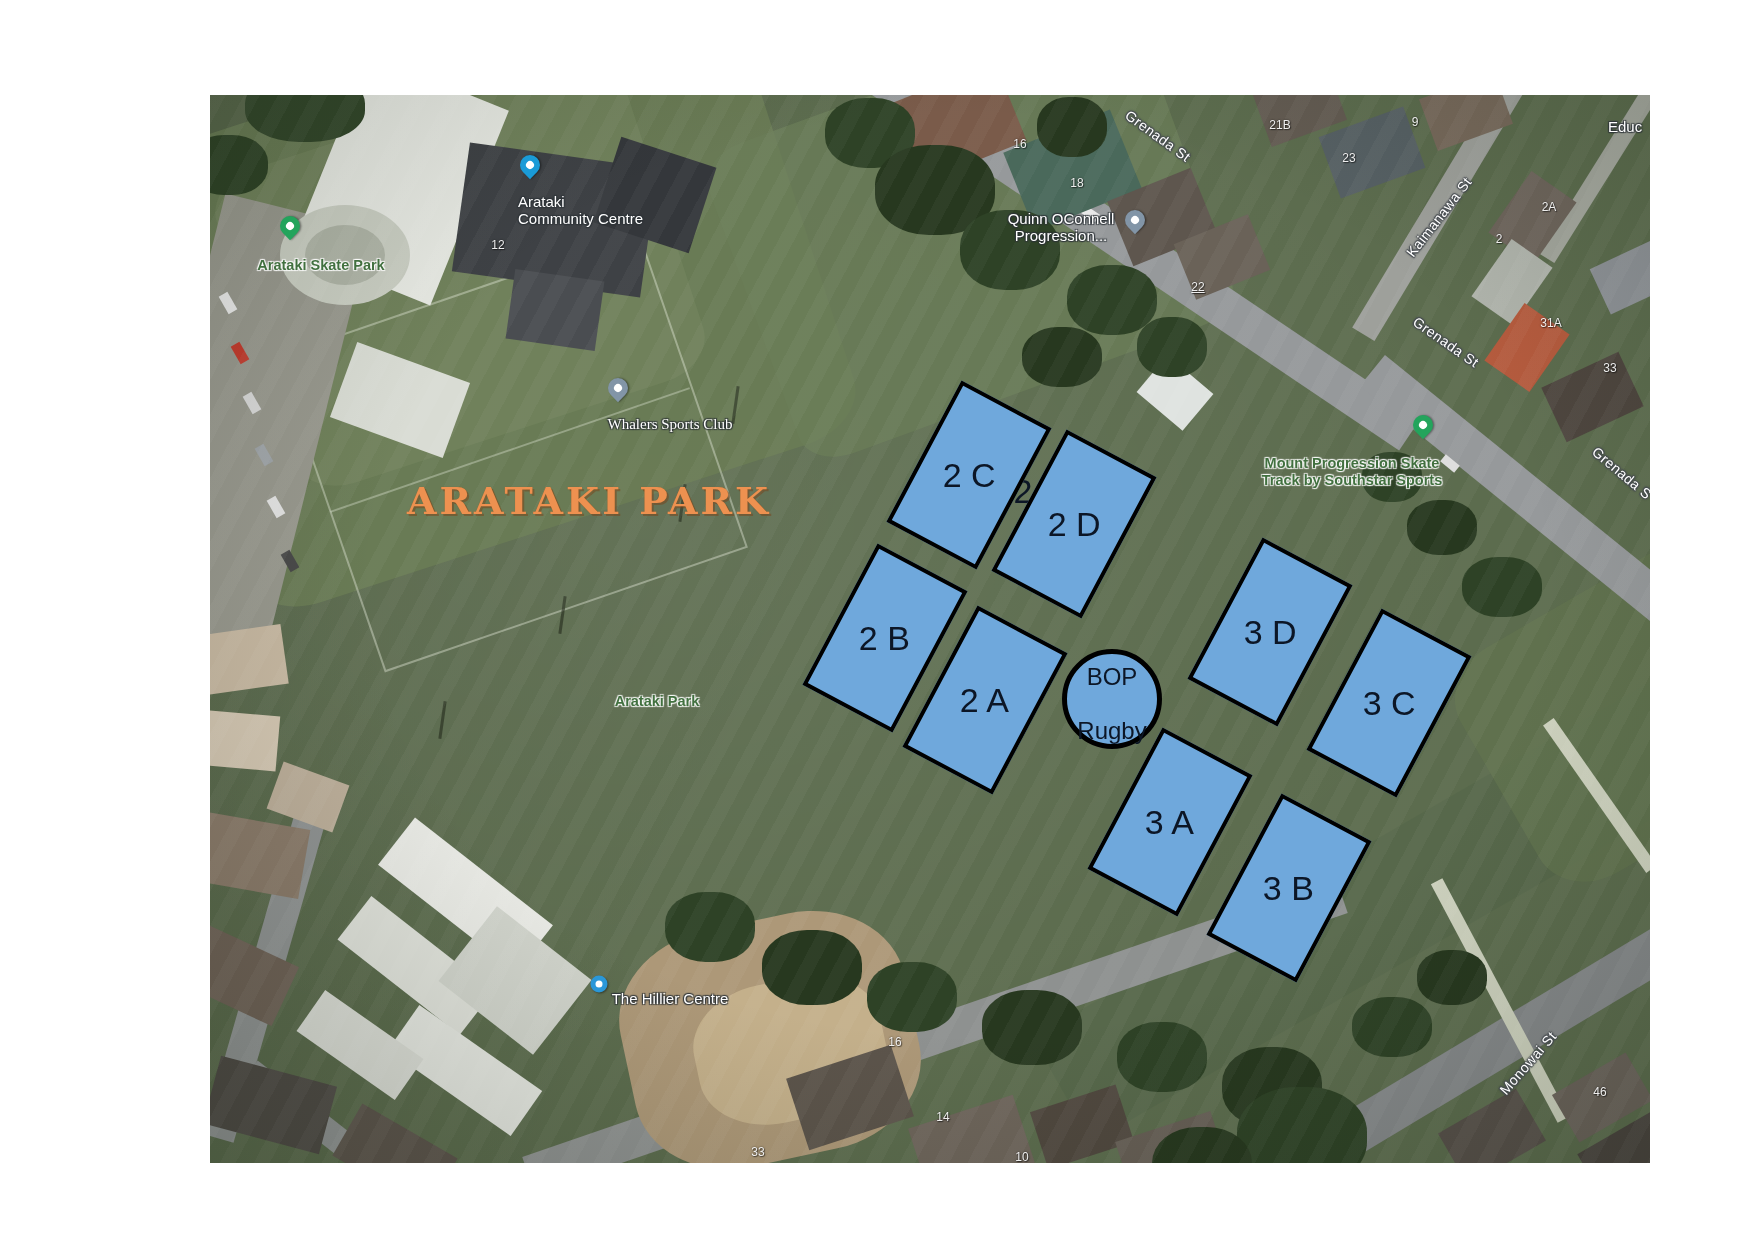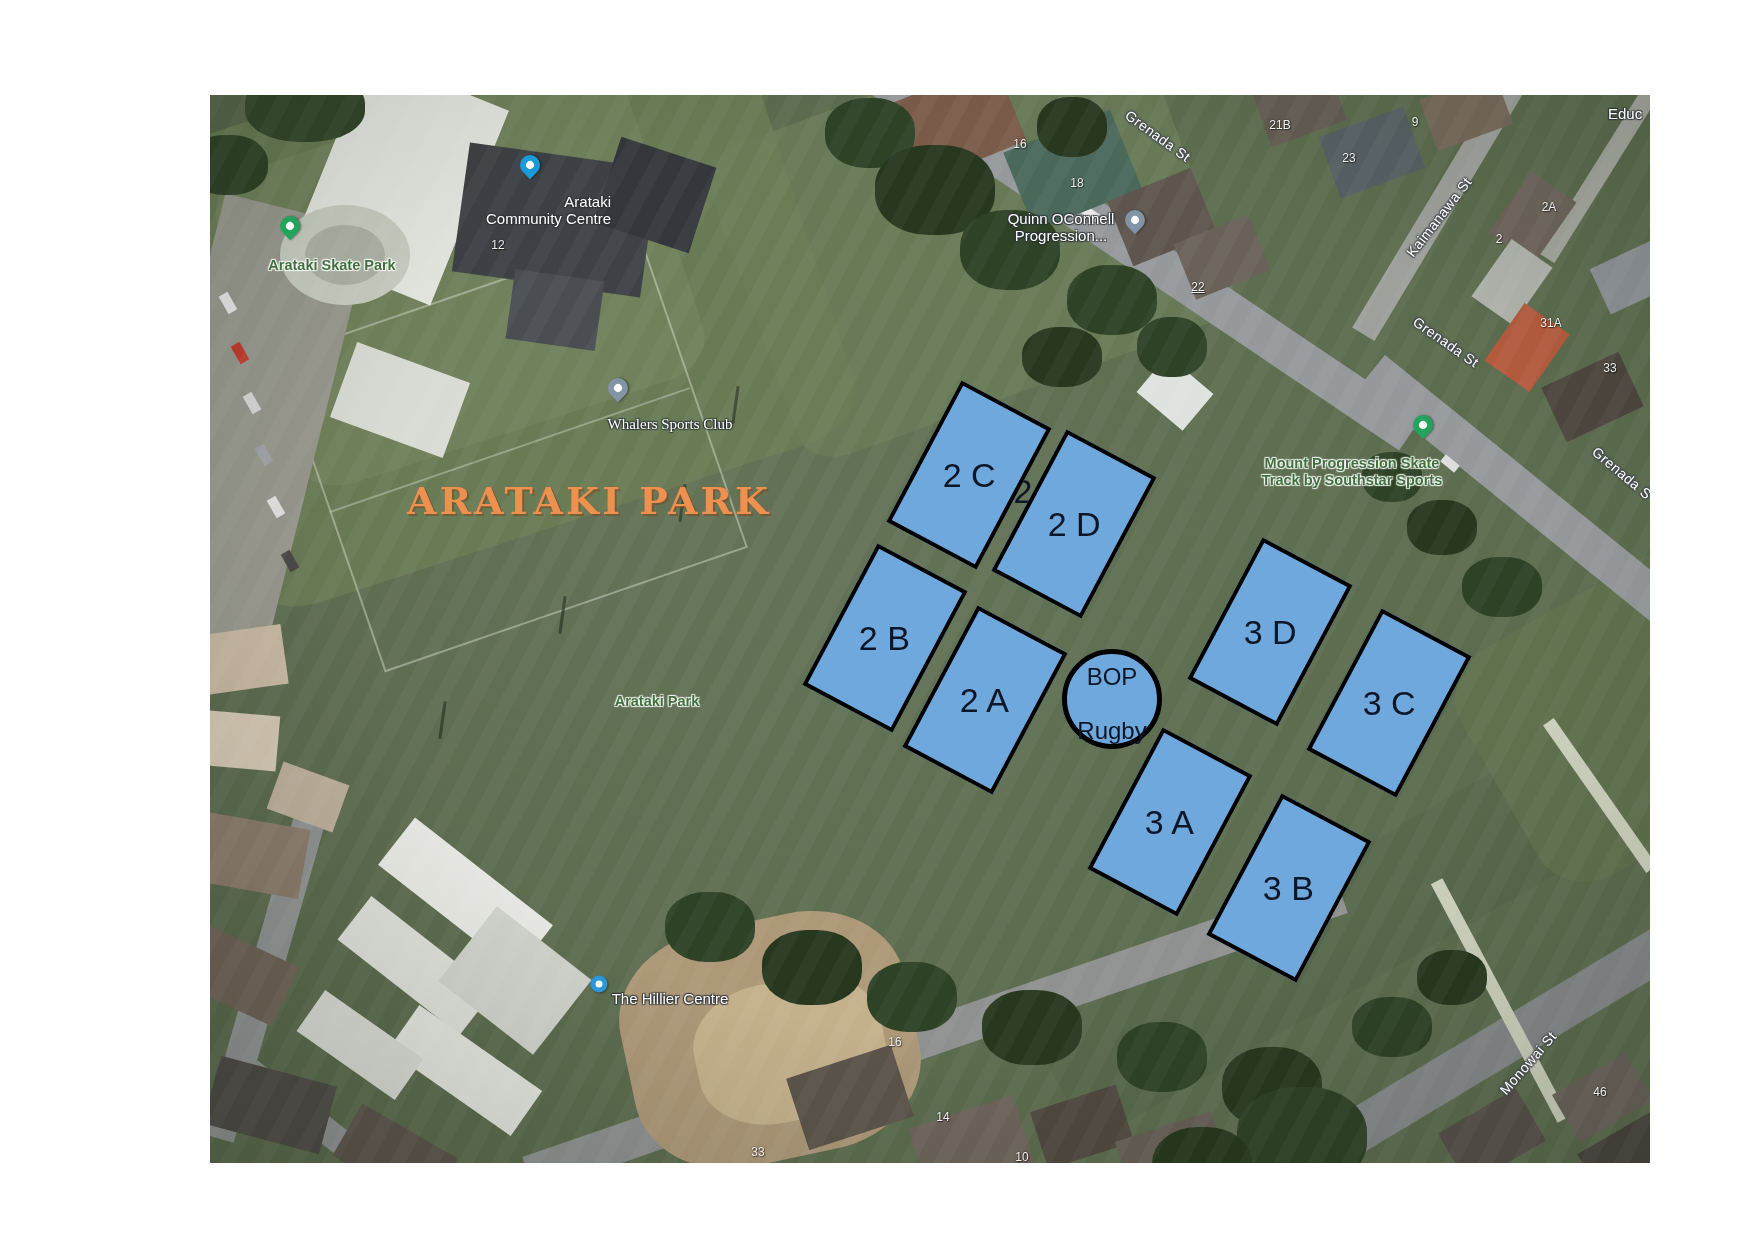--- a/index.html
+++ b/index.html
@@ -172,26 +172,26 @@
         <div class="hnum" style="left: 1400px; top: 273px;">33</div>
         <div class="hnum" style="left: 988px; top: 192px; text-decoration: underline;">22</div>
         <div class="hnum" style="left: 288px; top: 150px;">12</div>
         <div class="hnum" style="left: 685px; top: 947px;">16</div>
         <div class="hnum" style="left: 733px; top: 1022px;">14</div>
         <div class="hnum" style="left: 548px; top: 1057px;">33</div>
         <div class="hnum" style="left: 812px; top: 1062px;">10</div>
         <div class="hnum" style="left: 1390px; top: 997px;">46</div>
       </div>
     <div id="pois">
-        <div class="poi white" style="top: 98px; left: 276px; text-align: right;">
+        <div class="poi white" style="top: 98px; left: 308px;">
           <div>Arataki</div>
           <div>Community Centre</div>
         </div>
         <div class="pin" style="background: rgb(26, 155, 215); left: 320px; top: 72px;"></div>
-        <div class="poi green" style="top: 161.5px; left: 122px; transform: translateX(-50%); text-align: center;">
+        <div class="poi green" style="top: 161.5px; left: 111px; transform: translateX(-50%); text-align: center;">
           <div>Arataki Skate Park</div>
         </div>
         <div class="pin" style="background: rgb(35, 164, 92); left: 80px; top: 133px;"></div>
         <div class="poi white" style="top: 320.5px; left: 460px; transform: translateX(-50%); text-align: center; font-family: Liberation Serif, serif;">
           <div>Whalers Sports Club</div>
         </div>
         <div class="pin" style="background: rgb(130, 149, 167); left: 408px; top: 295px;"></div>
         <div class="poi white" style="top: 115px; left: 851px; transform: translateX(-50%); text-align: center;">
           <div>Quinn OConnell</div>
           <div>Progression...</div>
@@ -202,21 +202,21 @@
           <div>Track by Southstar Sports</div>
         </div>
         <div class="pin" style="background: rgb(35, 164, 92); left: 1213px; top: 332px;"></div>
         <div class="poi green" style="top: 597.5px; left: 447px; transform: translateX(-50%); text-align: center;">
           <div>Arataki Park</div>
         </div>
         <div class="poi white" style="top: 894.5px; left: 460px; transform: translateX(-50%); text-align: center;">
           <div>The Hillier Centre</div>
         </div>
         <div class="pin dot" style="background: rgb(42, 151, 216); left: 389px; top: 889px;"></div>
-        <div class="poi white" style="top: 10px; left: 1398px;">
+        <div class="poi white" style="top: 23px; left: 1398px;">
           <div>Educ</div>
         </div>
       </div>
 
     <div id="titleblock" style="left:379px;top:384px;">
       <div id="park-title">ARATAKI PARK</div>
     </div>
 
     <div id="stray-2" style="left: 813px; top: 396px;">2</div>
 

